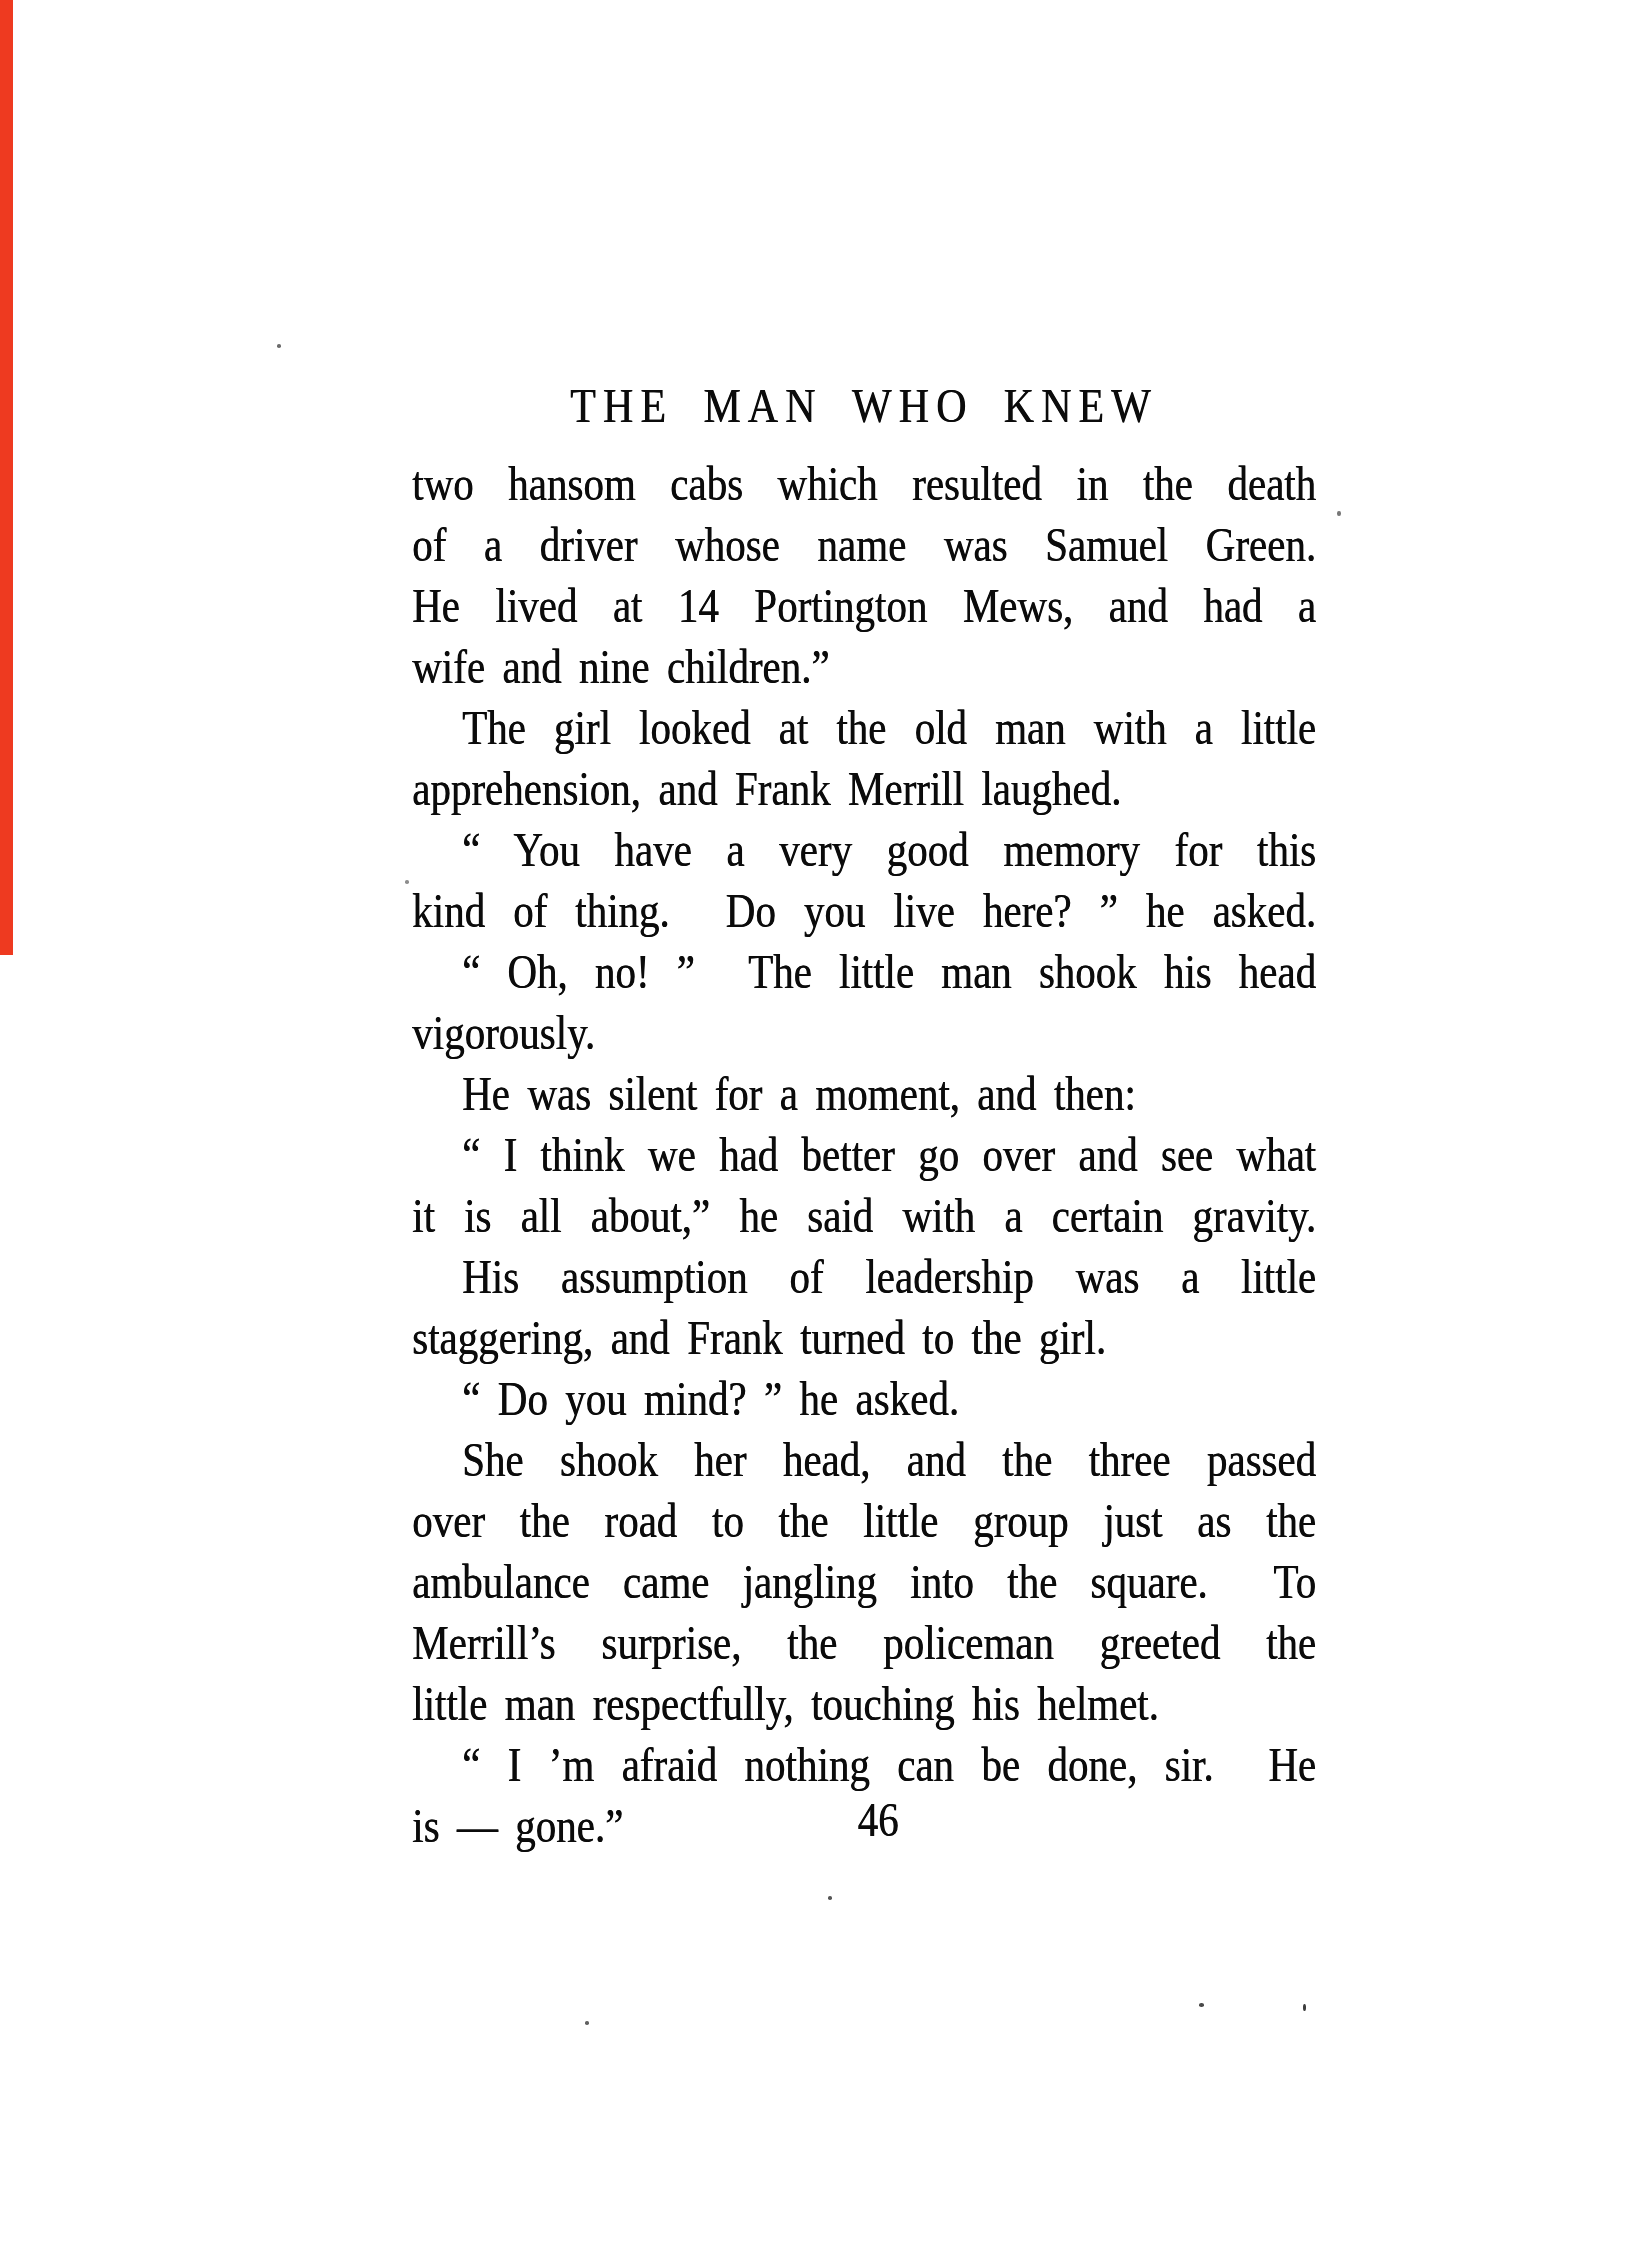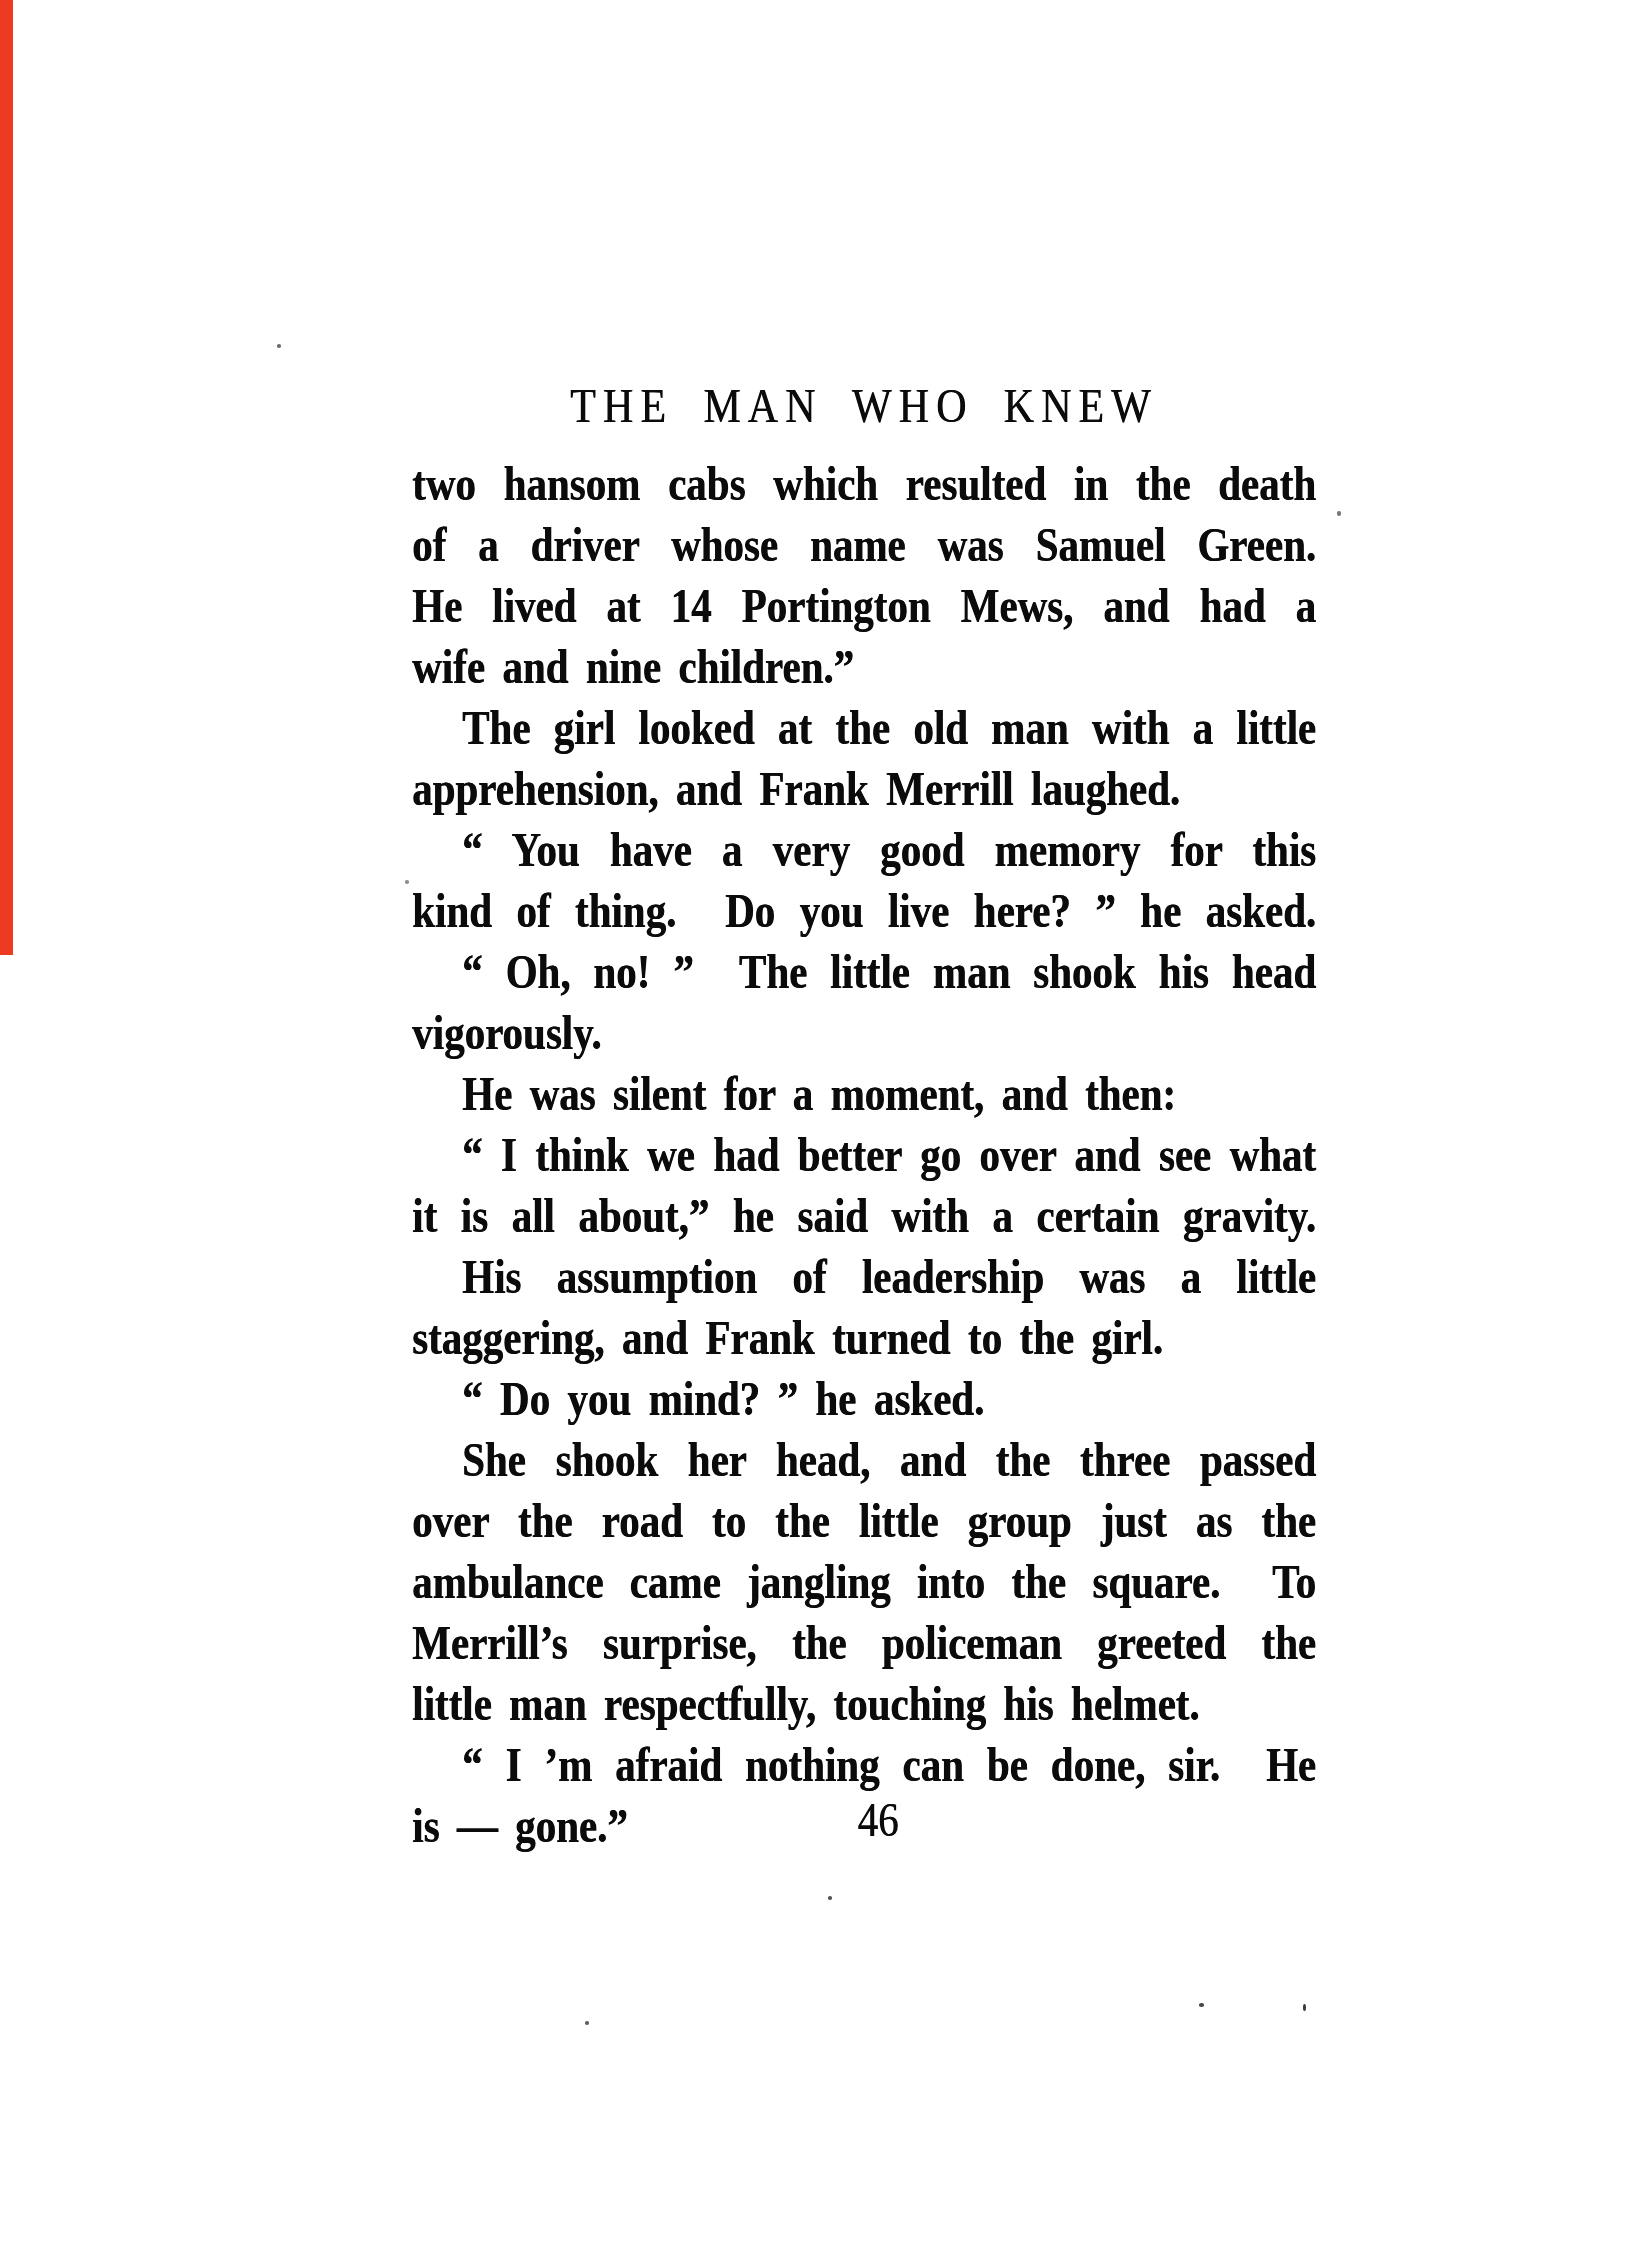--- a/index.html
+++ b/index.html
@@ -30,21 +30,21 @@
     font-weight: 400;
     line-height: 61px;
     letter-spacing: 7.1px;
     word-spacing: 12.5px;
     text-align: center;
     white-space: nowrap;
     transform: scaleY(1.18);
     transform-origin: 50% 50%;
     text-shadow: 0.5px 0 0 currentColor;
   }
-  .body-text { width: 904px; font-weight: bold; }
+  .body-text { width: 904px; }
   .line {
     font-size: 41px;
     line-height: 61px;
     word-spacing: 5.3px;
     text-shadow: 0.5px 0 0 currentColor;
     transform: scaleY(1.2);
     transform-origin: 0 50%;
     white-space: nowrap;
   }
   .line.justify {

